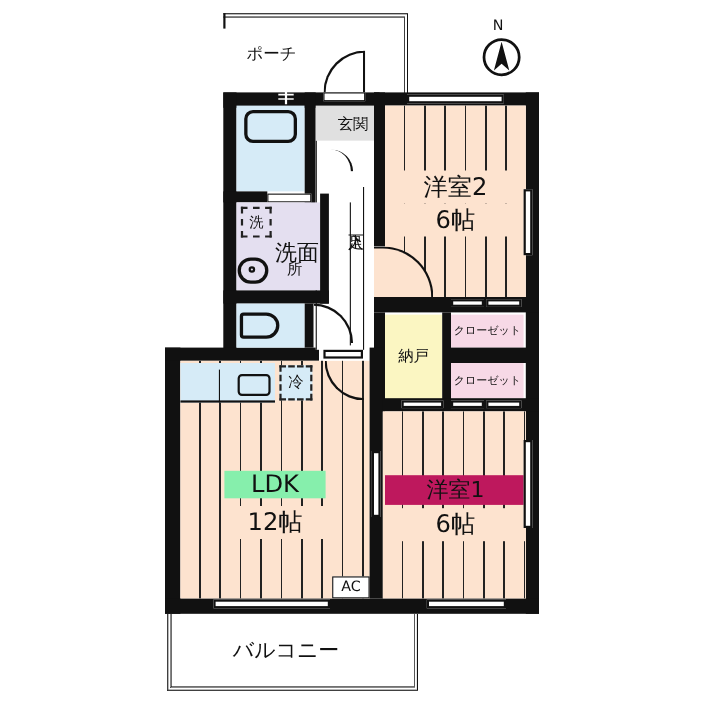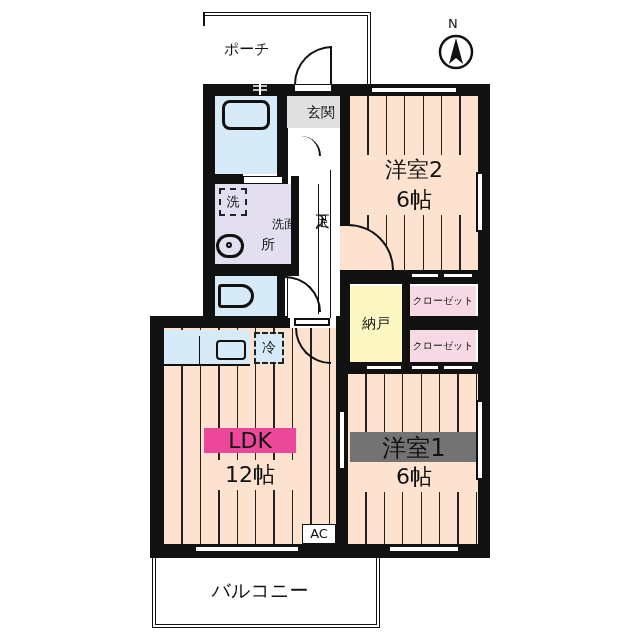--- a/index.html
+++ b/index.html
@@ -56,21 +56,21 @@
 <div class="abs" style="left:287px;top:136px;width:34px;height:20px;border-right:2px solid #111;border-radius:0 20px 0 0;"></div>
 <div class="abs label" style="left:314px;top:190px;width:18px;font-size:14px;line-height:16px;white-space:normal;">
   <span style="writing-mode:vertical-rl;">下足入</span>
 </div>
 <div class="abs" style="left:318px;top:184px;width:1px;height:130px;background:#111;"></div>
 <div class="abs" style="left:330px;top:170px;width:1px;height:148px;background:#111;"></div>
 
 <div class="abs" style="left:215px;top:184px;width:76px;height:80px;background:#e4dff0;"></div>
 <div class="abs" style="left:219px;top:188px;width:28px;height:28px;border:2px dashed #222;"></div>
 <div class="abs label" style="left:219px;top:193px;width:28px;font-size:13px;">洗</div>
-<div class="abs label" style="left:266px;top:216px;width:36px;font-size:12px;">洗面</div>
+<div class="abs label" style="left:250px;top:216px;width:36px;font-size:20px;">洗面</div>
 <div class="abs label" style="left:258px;top:236px;width:20px;font-size:14px;">所</div>
 <div class="abs" style="left:216px;top:234px;width:28px;height:24px;border:3px solid #111;border-radius:12px;"></div>
 <div class="abs" style="left:226px;top:242px;width:6px;height:6px;border:2px solid #111;border-radius:50%;"></div>
 <div class="abs" style="left:292px;top:196px;width:6px;height:40px;background:#fff;border:1px solid #111;"></div>
 <div class="abs wall" style="left:203px;top:264px;width:96px;height:12px;"></div>
 <div class="abs wall" style="left:291px;top:176px;width:8px;height:100px;"></div>
 
 <div class="abs" style="left:215px;top:276px;width:62px;height:40px;background:#d6ebf7;"></div>
 <div class="abs" style="left:218px;top:284px;width:36px;height:24px;border:3px solid #111;border-radius:4px 14px 14px 4px;"></div>
 <div class="abs wall" style="left:277px;top:276px;width:8px;height:40px;"></div>
@@ -104,29 +104,29 @@
 <div class="abs win" style="left:442px;top:272px;width:32px;height:7px;"></div>
 
 <div class="abs floor stripes" style="left:164px;top:328px;width:172px;height:216px;"></div>
 <div class="abs" style="left:164px;top:330px;width:86px;height:36px;background:#d6ebf7;border-bottom:2px solid #111;"></div>
 <div class="abs" style="left:199px;top:336px;width:1px;height:30px;background:#111;"></div>
 <div class="abs" style="left:216px;top:340px;width:30px;height:20px;border:2px solid #111;border-radius:4px;"></div>
 <div class="abs" style="left:254px;top:332px;width:30px;height:32px;background:#d6ebf7;border:2px dashed #222;"></div>
 <div class="abs label" style="left:254px;top:339px;width:30px;font-size:14px;">冷</div>
 <div class="abs win" style="left:294px;top:318px;width:36px;height:8px;"></div>
 <div class="abs" style="left:295px;top:328px;width:36px;height:36px;border-left:2px solid #111;border-bottom:2px solid #111;border-radius:0 0 0 36px;"></div>
-<div class="abs label" style="left:204px;top:428px;width:92px;font-size:22px;background:#ec4899;">LDK</div>
+<div class="abs label" style="left:204px;top:428px;width:92px;font-size:22px;background:#86efac;">LDK</div>
 <div class="abs label" style="left:204px;top:460px;width:92px;font-size:22px;background:#fde3cf;">12帖</div>
 <div class="abs" style="left:302px;top:524px;width:34px;height:20px;background:#fff;border:1px solid #111;"></div>
 <div class="abs label" style="left:302px;top:526px;width:34px;font-size:13px;">AC</div>
 <div class="abs win" style="left:194px;top:545px;width:106px;height:8px;"></div>
 
 <div class="abs wall" style="left:336px;top:316px;width:12px;height:228px;"></div>
 <div class="abs win" style="left:338px;top:410px;width:8px;height:60px;"></div>
 
 <div class="abs floor stripes" style="left:348px;top:374px;width:130px;height:170px;"></div>
-<div class="abs label" style="left:350px;top:432px;width:128px;font-size:24px;background:#737373;">洋室1</div>
+<div class="abs label" style="left:350px;top:432px;width:128px;font-size:20px;background:#be185d;">洋室1</div>
 <div class="abs label" style="left:350px;top:462px;width:128px;font-size:22px;background:#fde3cf;">6帖</div>
 <div class="abs win" style="left:476px;top:400px;width:8px;height:80px;"></div>
 <div class="abs win" style="left:388px;top:545px;width:72px;height:8px;"></div>
 
 <div class="abs" style="left:152px;top:558px;width:228px;height:70px;border-left:4px double #111;border-right:4px double #111;border-bottom:4px double #111;"></div>
 <div class="abs label" style="left:200px;top:578px;width:120px;font-size:19px;">バルコニー</div>
 
 </body></html>

